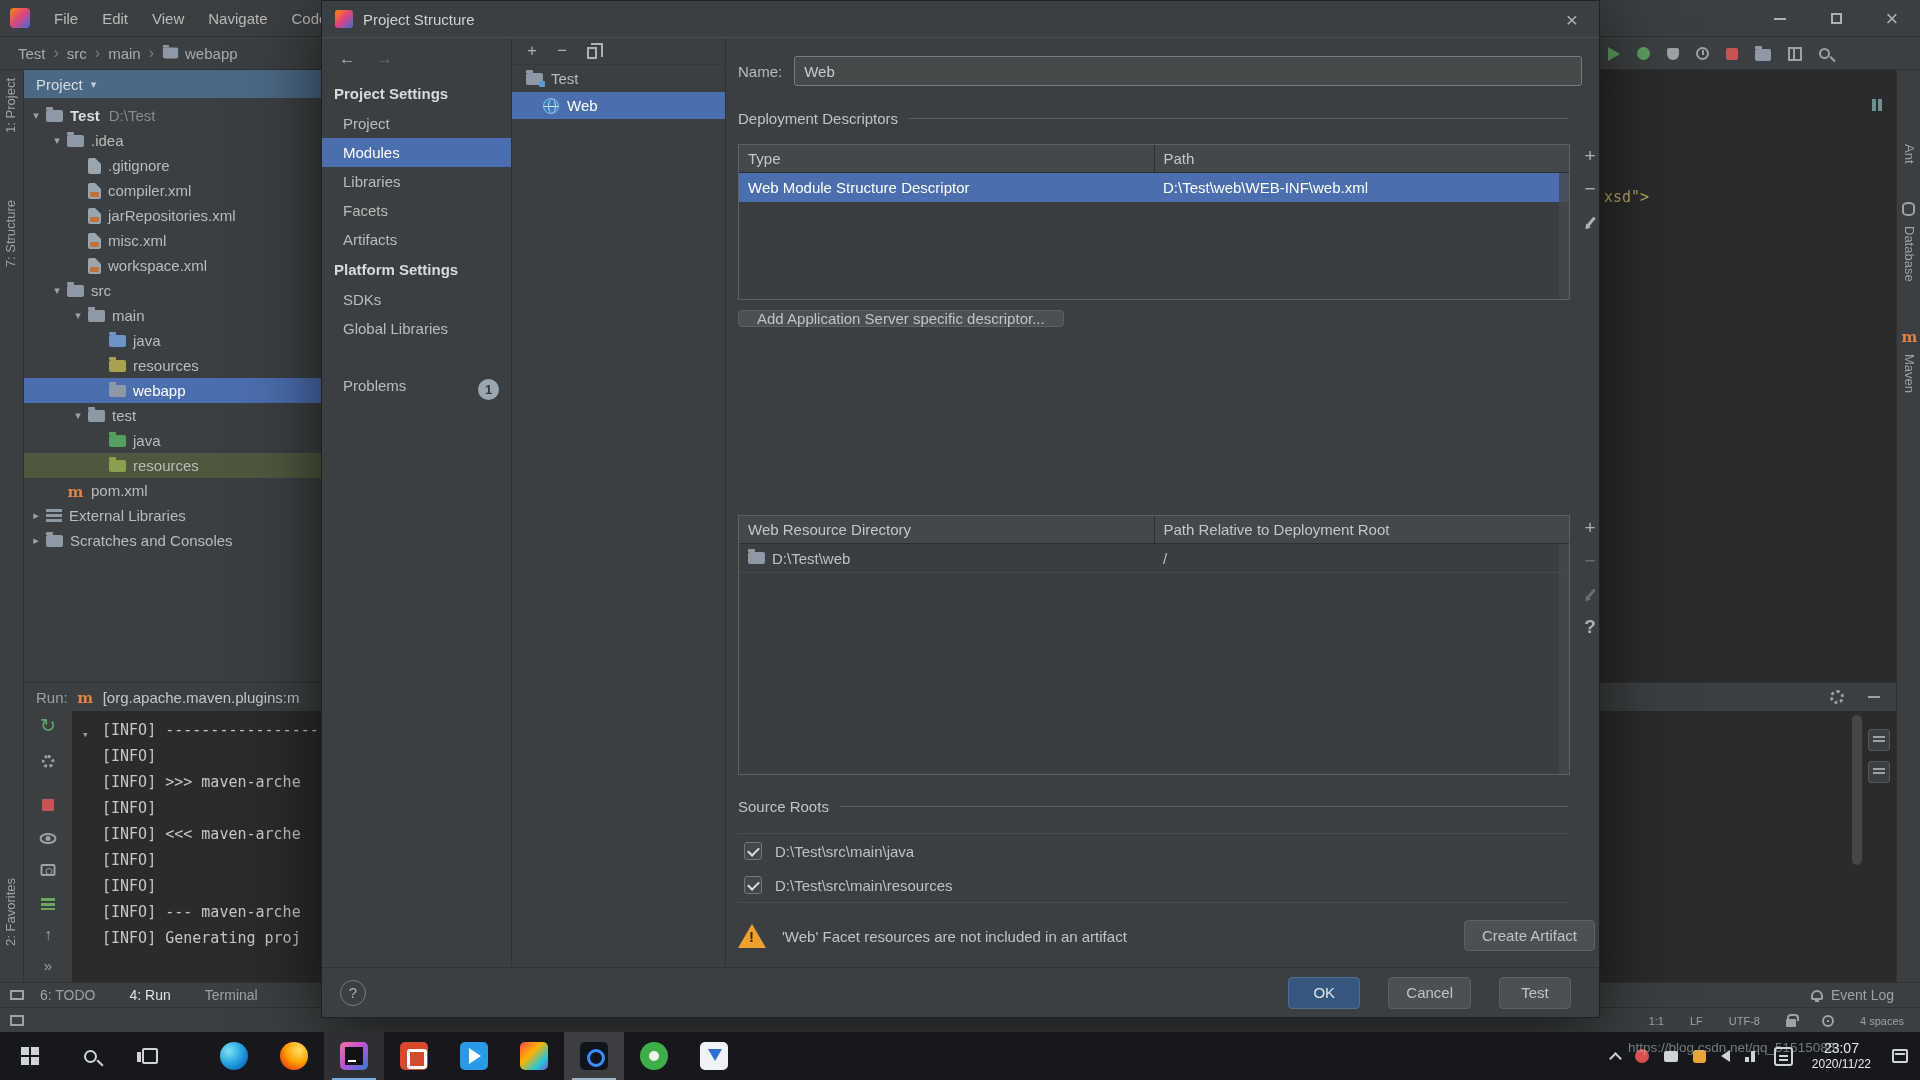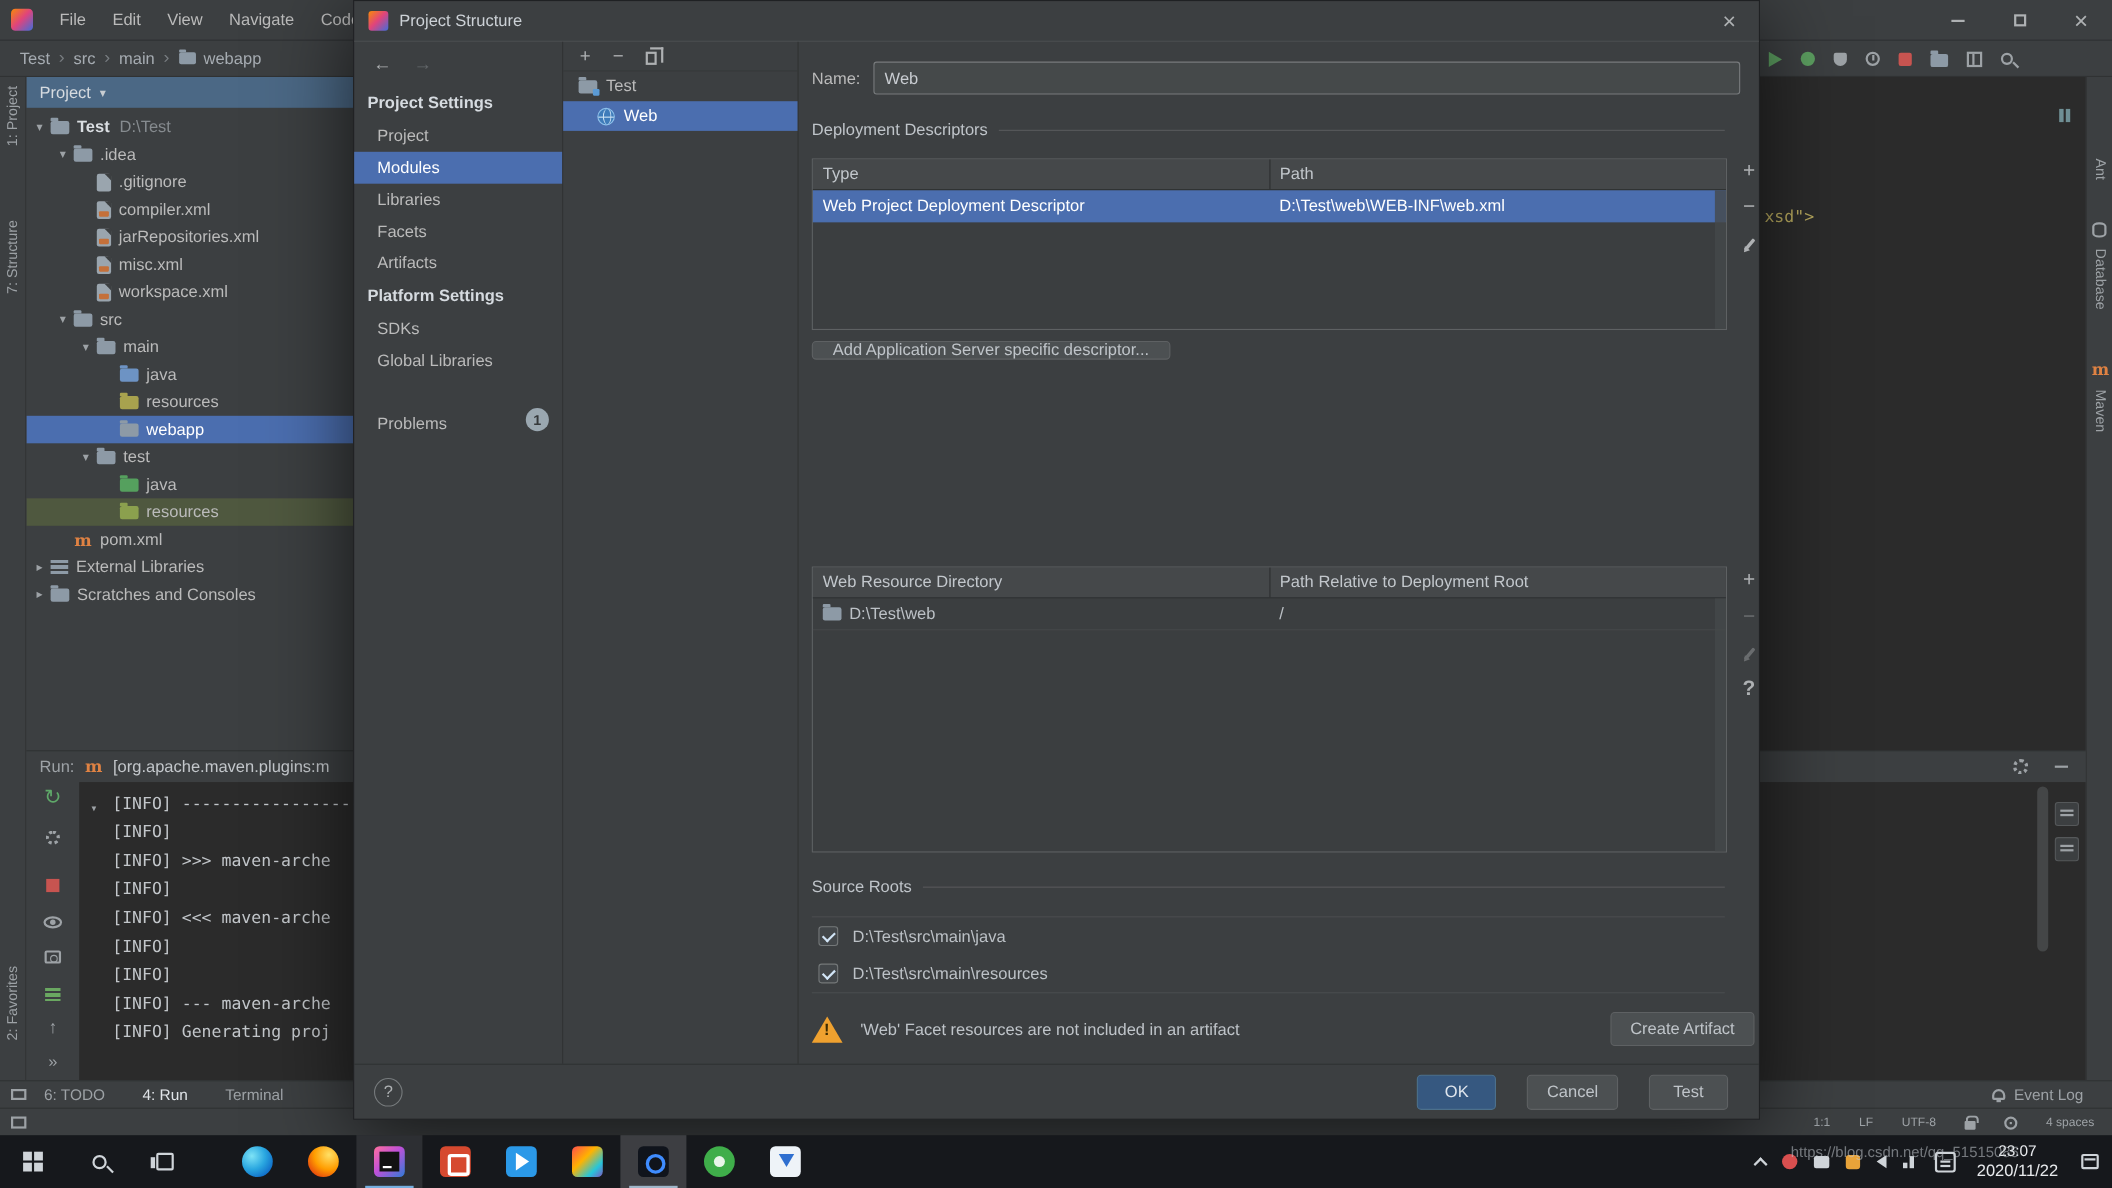--- a/index.html
+++ b/index.html
@@ -135,21 +135,21 @@
 #dlg-title{color:#ccd1d6}
 .dlg-logo{width:18px;height:18px;border-radius:3px;background:linear-gradient(135deg,#f88909,#e0447c 48%,#3f6ddb)}
 #dlg-close{position:absolute;right:0;top:0;width:54px;height:37px;display:flex;align-items:center;justify-content:center;color:#aeb1b3;font-size:21px}
 #dlg-sidebar{position:absolute;left:0;top:37px;width:190px;bottom:50px;border-right:1px solid #303233}
 #dlg-nav{display:flex;gap:20px;padding:11px 0 9px 17px;font-size:17px}
 #nav-back{color:#aeb1b3}
 #nav-fwd{color:#64686b}
 .sb-header{padding:7px 0 7px 12px;font-weight:bold;color:#d6dbe0}
 .sb-item{height:29px;line-height:29px;padding-left:21px;color:#bbbbbb}
 .sb-item.sel{background:#4b6eaf;color:#fff}
-.sb-problems{margin-top:28px;display:flex;align-items:flex-start;padding-right:12px}
+.sb-problems{margin-top:28px;display:flex;align-items:flex-end;padding-right:12px}
 .badge{margin-left:auto;min-width:21px;height:21px;border-radius:11px;background:#9aa7b0;color:#35383a;font-size:13px;font-weight:bold;display:flex;align-items:center;justify-content:center;padding:0 5px}
 #dlg-moduletree{position:absolute;left:190px;top:37px;width:214px;bottom:50px;border-right:1px solid #303233}
 #mt-toolbar{height:27px;display:flex;align-items:center;gap:20px;padding-left:15px;border-bottom:1px solid #36393b;color:#aeb1b3;font-size:17px}
 .mt-copy{width:10px;height:12px;border:2px solid #aeb1b3;position:relative;margin-top:3px}
 .mt-copy::after{content:"";position:absolute;left:2px;top:-6px;width:10px;height:12px;border-top:2px solid #aeb1b3;border-right:2px solid #aeb1b3}
 .mt-row{height:27px;display:flex;align-items:center;gap:8px;color:#bbbbbb}
 .mt-row.sel{background:#4b6eaf;color:#fff}
 .mod-ico{width:17px;height:12px;border-radius:2px;background:#8d9aa6;position:relative;flex:none}
 .mod-ico::before{content:"";position:absolute;left:0;top:-3px;width:7px;height:3px;border-radius:1px 1px 0 0;background:#8d9aa6}
 .mod-ico::after{content:"";position:absolute;right:-2px;bottom:-2px;width:6px;height:6px;background:#5b9bd5;border-radius:1px}
@@ -237,21 +237,21 @@
 .tray-sq-or{width:13px;height:13px;border-radius:3px;background:#e8a339}
 .tray-sq-gray{width:14px;height:11px;border-radius:2px;background:#cfd4d9}
 .tray-net{width:14px;height:12px;position:relative}
 .tray-net::before{content:"";position:absolute;left:0;bottom:0;width:4px;height:5px;background:#cfd4d9}
 .tray-net::after{content:"";position:absolute;left:6px;bottom:0;width:4px;height:11px;background:#cfd4d9}
 .tray-vol{width:0;height:0;border-top:6px solid transparent;border-bottom:6px solid transparent;border-right:9px solid #cfd4d9}
 .tray-ime{width:19px;height:19px;border:2px solid #cfd4d9;border-radius:3px;position:relative}
 .tray-ime::after{content:"";position:absolute;left:3px;top:6px;right:3px;height:2px;background:#cfd4d9;box-shadow:0 4px 0 #cfd4d9}
 #clock{display:flex;flex-direction:column;align-items:center;justify-content:center;color:#e8eaed;line-height:1.3;padding:0 4px}
 #clock .t{font-size:14px}
-#clock .d{font-size:15px}
+#clock .d{font-size:12px}
 #notif{width:16px;height:14px;border:2px solid #cfd4d9;border-radius:2px;position:relative;margin-left:2px}
 #notif::after{content:"";position:absolute;left:1px;top:2px;right:1px;height:2px;background:#cfd4d9}
 #watermark{position:absolute;left:1628px;top:1040px;color:rgba(195,200,206,.55);font-size:13.5px;z-index:21;pointer-events:none;white-space:nowrap}
 </style>
 </head>
 <body>
 
 <div id="menu-bar">
   <div class="app-logo"></div>
   <div id="menu-items">
@@ -547,21 +547,21 @@
     <div class="sect" id="sect-deploy">
       <span>Deployment Descriptors</span>
     </div>
     <div class="tbl" id="tbl-deploy">
         <div class="tbl-head">
           <div class="tbl-hcell">Type</div>
           <div class="tbl-hcell">Path</div>
         </div>
         <div class="tbl-row sel">
           <div class="tbl-cell">
-            <span>Web Project Deployment Descriptor</span>
+            <span>Web Module Structure Descriptor</span>
           </div>
           <div class="tbl-cell">
             <span>D:\Test\web\WEB-INF\web.xml</span>
           </div>
         </div>
         <div class="tbl-scroll"></div>
       </div>
     <div class="side-icons" id="side1">
       <span>+</span>
       <span>−</span>

